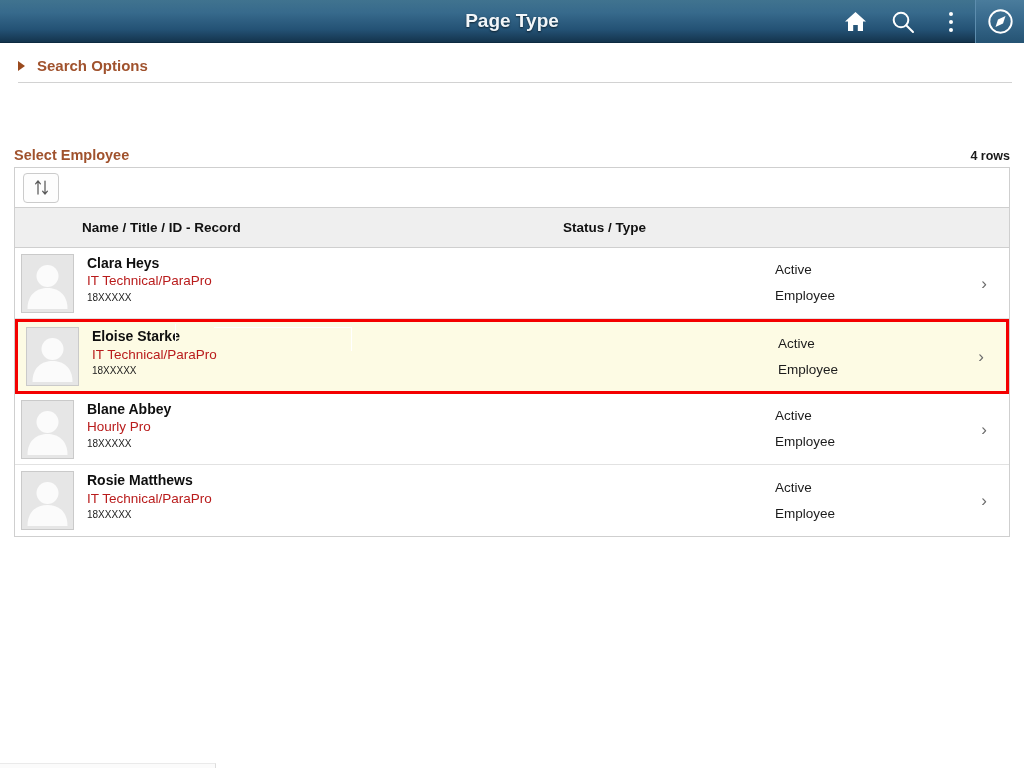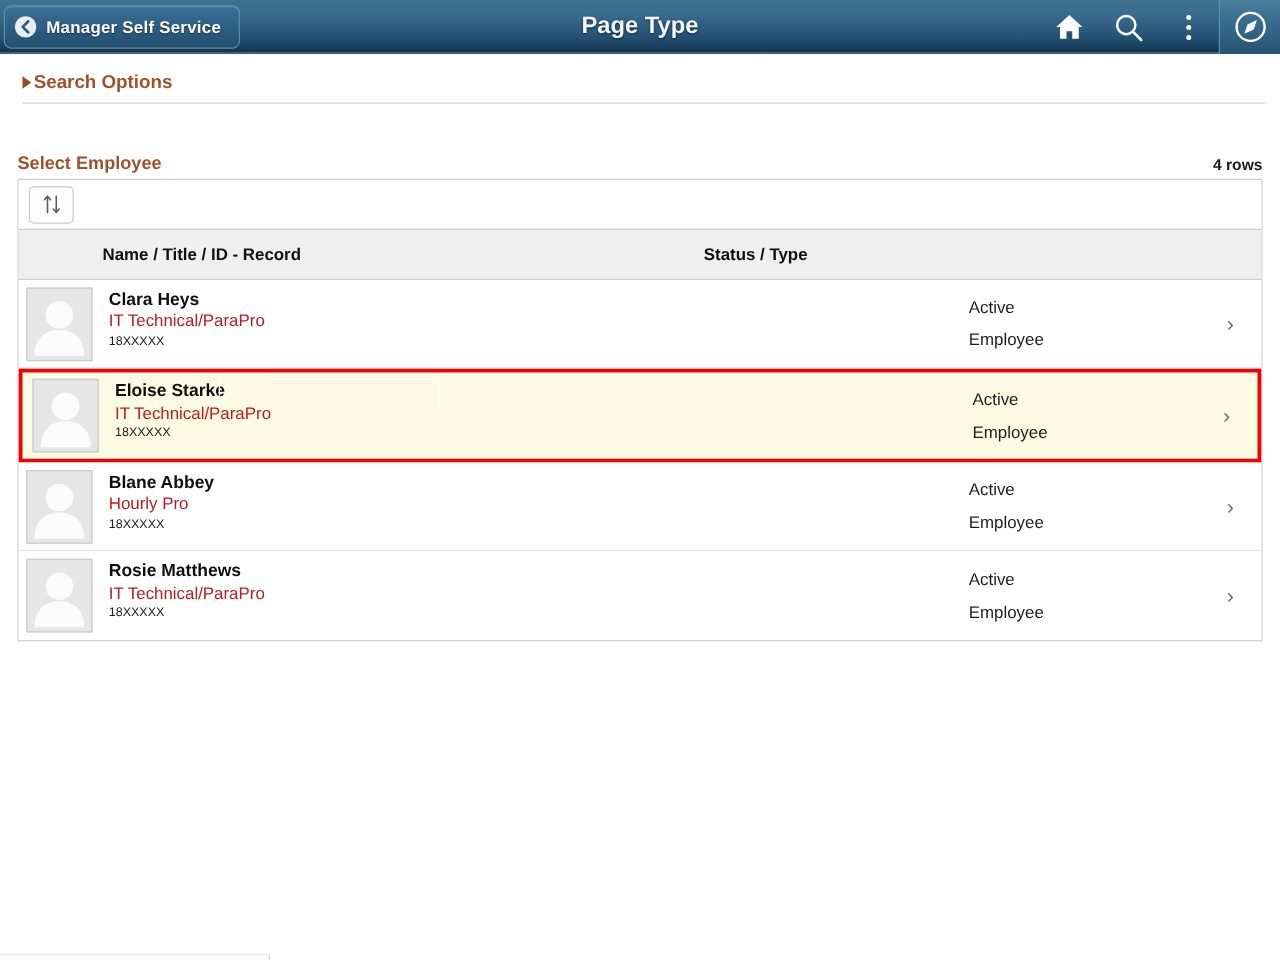--- a/index.html
+++ b/index.html
@@ -81,21 +81,21 @@
   .dots { display:flex; flex-direction:column; gap:4px; align-items:center; }
   .dots i { width:4px; height:4px; border-radius:50%; background:#fff; display:block; }
 
   
   .search-options-wrap {
     padding: 14px 0 0 0;
   }
   .search-options {
     display: flex;
     align-items: center;
-    gap: 2px;
+    gap: 12px;
     padding: 0 0 8px 18px;
     cursor: pointer;
     width: max-content;
   }
   .so-tri {
     width: 0; height: 0;
     border-left: 7px solid #9a4a1e;
     border-top: 5px solid transparent;
     border-bottom: 5px solid transparent;
   }
@@ -108,21 +108,21 @@
     height: 1px;
     background: #d2d2d2;
     margin: 0 12px 0 18px;
   }
 
   
   .grid-titlebar {
     display: flex;
     align-items: flex-end;
     justify-content: space-between;
-    margin: 40px 14px 4px 14px;
+    margin: 64px 14px 4px 14px;
   }
   .grid-title {
     color: #a0522d;
     font-size: 14.5px;
     font-weight: bold;
   }
   .rows-count {
     color: #1a1a1a;
     font-size: 12.5px;
     font-weight: bold;
@@ -238,28 +238,20 @@
     border-top: 1px solid #eaeaea;
     border-right: 1px solid #dddddd;
     background: #fbfbfb;
   }
 </style>
 </head>
 <body>
 
 <div class="app-header">
 
-  <div class="back-btn">
-    <span class="back-chevron">
-      <svg width="9" height="11" viewBox="0 0 9 11">
-        <path d="M6.6 1 L2.2 5.5 L6.6 10" stroke="#2a5a7c" stroke-width="2.1" fill="none" stroke-linecap="round" stroke-linejoin="round"></path>
-      </svg>
-    </span>
-    <span class="back-label">Manager Self Service</span>
-  </div>
 
   <div class="page-title">Page Type</div>
 
   <div class="header-icons">
 
     <div class="hicon">
       <svg width="23" height="21" viewBox="0 0 23 21">
         <path d="M11.5 1 L22 10.5 L19 10.5 L19 20 L13.8 20 L13.8 14 L9.2 14 L9.2 20 L4 20 L4 10.5 L1 10.5 Z" fill="#ffffff"></path>
       </svg>
     </div>

